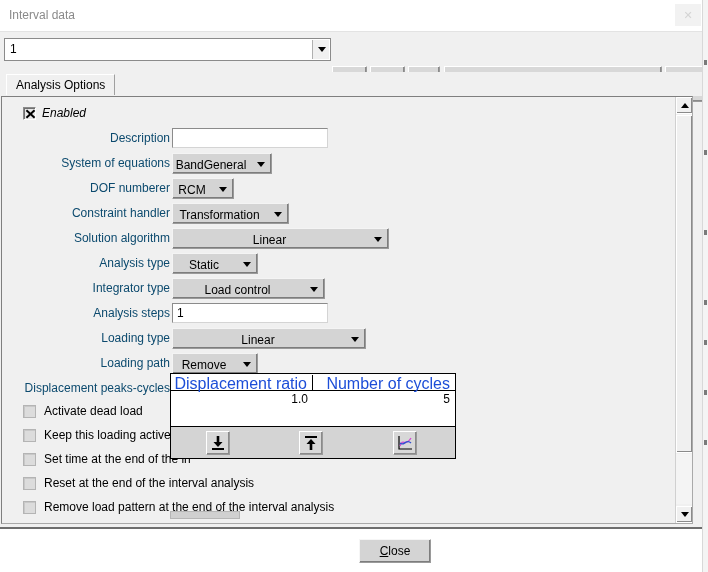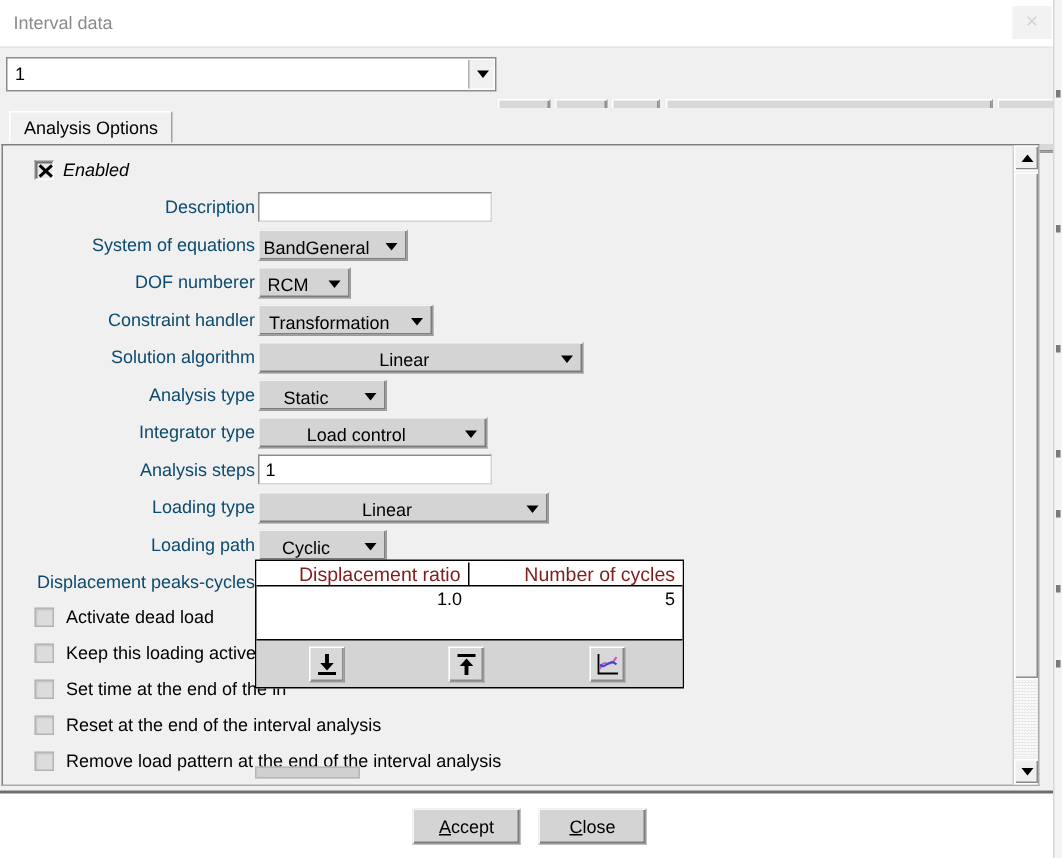--- a/index.html
+++ b/index.html
@@ -241,21 +241,21 @@
     z-index: 20;
   }
   .dt-head {
     position: absolute; left: 0; top: 0;
     width: 100%; height: 17px;
     background: #ffffff;
     border-bottom: 1px solid #000;
   }
   .dt-hc {
     position: absolute; top: 1px;
-    font-size: 13px; color: #7f1d1d;
+    font-size: 16px; color: #1d4ed8;
     text-align: right;
     padding-right: 5px;
     white-space: nowrap;
   }
   .dt-hc.c1 { left: 0; width: 142px; border-right: 1px solid #000; height: 15px; }
   .dt-hc.c2 { left: 143px; width: 141px; }
   .dt-row { position: absolute; left: 0; top: 18px; width: 100%; height: 16px; }
   .dt-cell {
     position: absolute; top: 0;
     font-size: 12px; color: #000;
@@ -498,21 +498,21 @@
               <div class="dd-text">Linear</div>
               <div class="dd-arrow tri-down"></div>
             </div>
           </div>
         </div>
 
         <div class="frow" style="top:256px;">
           <div class="flabel">Loading path</div>
           <div class="fctl">
             <div class="dropdown" style="width:86px;">
-              <div class="dd-text">Cyclic</div>
+              <div class="dd-text">Remove</div>
               <div class="dd-arrow tri-down"></div>
             </div>
           </div>
         </div>
 
         <div class="frow" style="top:281px;">
           <div class="flabel">Displacement peaks-cycles</div>
         </div>
       </div>
 
@@ -592,21 +592,20 @@
       </div>
       <div class="sb-thumb"></div>
       <div class="sb-track"></div>
       <div class="sb-btn down">
         <div class="tri-down"></div>
       </div>
     </div>
   </div>
 
   <div class="footer">
-    <div class="btn accept"><u>A</u><span>ccept</span></div>
     <div class="btn close"><u>C</u><span>lose</span></div>
   </div>
 
   <div class="edge-sliver">
     <div class="tick" style="top:60px;"></div>
     <div class="tick" style="top:150px;"></div>
     <div class="tick" style="top:230px;"></div>
     <div class="tick" style="top:300px;"></div>
     <div class="tick" style="top:340px;"></div>
     <div class="tick" style="top:390px;"></div>

